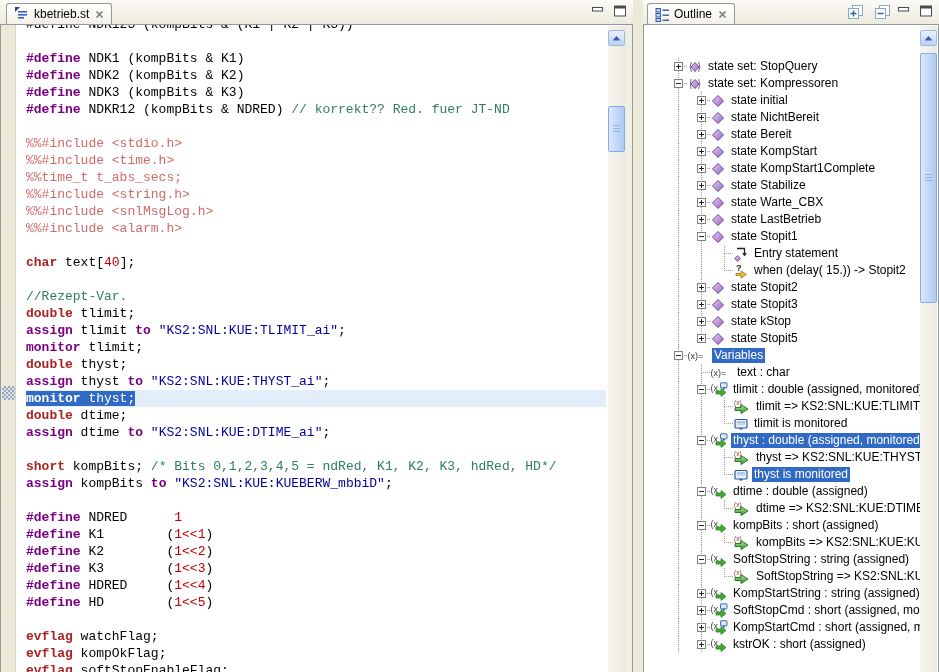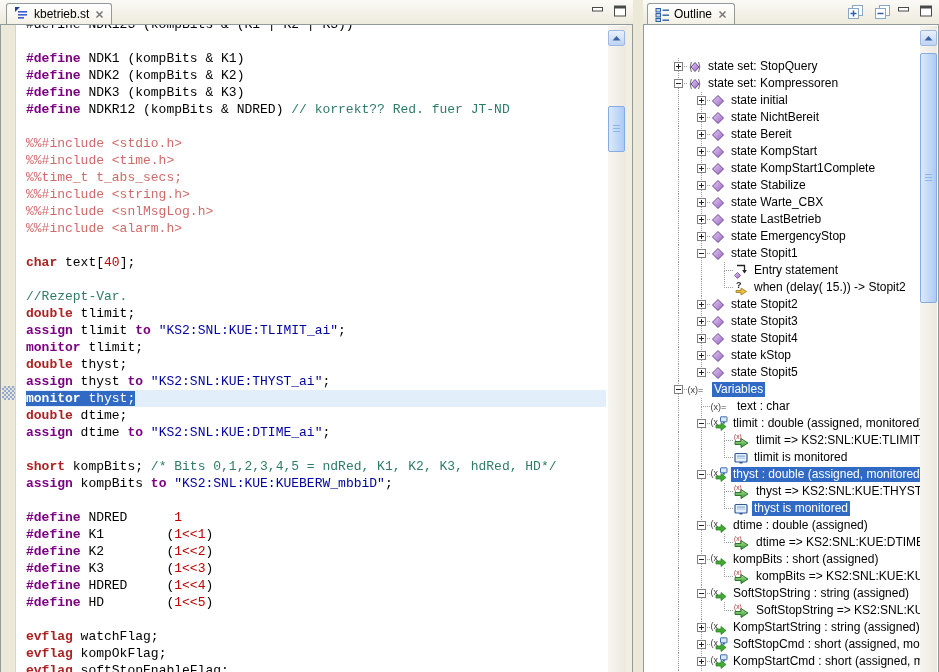--- a/index.html
+++ b/index.html
@@ -405,39 +405,20 @@
         </div>
         <div class="trow">
           <div class="gv" style="left: 34px; top: 0px; height: 17px;"></div>
           <div class="gv" style="left: 57px; top: 0px; height: 9px;"></div>
           <div class="gv" style="left: 57px; top: 9px; height: 8px;"></div>
           <div class="gh" style="left: 57px; top: 8px; width: 9px;"></div>
           <span class="exp" style="left: 53px;">
             <svg width="9" height="9">
               <rect x="0.5" y="0.5" width="8" height="8" fill="#fff" stroke="#808080"></rect>
               <line x1="2" y1="4.5" x2="7" y2="4.5" stroke="#222" stroke-width="1"></line>
-              <line x1="4.5" y1="2" x2="4.5" y2="7" stroke="#222" stroke-width="1"></line>
-            </svg>
-          </span>
-          <span class="tico" style="left: 66px;">
-            <svg width="16" height="16">
-              <polygon points="8,2.5 13.5,8 8,13.5 2.5,8" fill="url(#gd)" stroke="#6E4694"></polygon>
-            </svg>
-          </span>
-          <span class="tlabel" style="left: 85px;">state EmergencyStop</span>
-        </div>
-        <div class="trow">
-          <div class="gv" style="left: 34px; top: 0px; height: 17px;"></div>
-          <div class="gv" style="left: 57px; top: 0px; height: 9px;"></div>
-          <div class="gv" style="left: 57px; top: 9px; height: 8px;"></div>
-          <div class="gh" style="left: 57px; top: 8px; width: 9px;"></div>
-          <span class="exp" style="left: 53px;">
-            <svg width="9" height="9">
-              <rect x="0.5" y="0.5" width="8" height="8" fill="#fff" stroke="#808080"></rect>
-              <line x1="2" y1="4.5" x2="7" y2="4.5" stroke="#222" stroke-width="1"></line>
             </svg>
           </span>
           <span class="tico" style="left: 66px;">
             <svg width="16" height="16">
               <polygon points="8,2.5 13.5,8 8,13.5 2.5,8" fill="url(#gd)" stroke="#6E4694"></polygon>
             </svg>
           </span>
           <span class="tlabel" style="left: 85px;">state Stopit1</span>
         </div>
         <div class="trow">
@@ -516,39 +497,20 @@
               <rect x="0.5" y="0.5" width="8" height="8" fill="#fff" stroke="#808080"></rect>
               <line x1="2" y1="4.5" x2="7" y2="4.5" stroke="#222" stroke-width="1"></line>
               <line x1="4.5" y1="2" x2="4.5" y2="7" stroke="#222" stroke-width="1"></line>
             </svg>
           </span>
           <span class="tico" style="left: 66px;">
             <svg width="16" height="16">
               <polygon points="8,2.5 13.5,8 8,13.5 2.5,8" fill="url(#gd)" stroke="#6E4694"></polygon>
             </svg>
           </span>
-          <span class="tlabel" style="left: 85px;">state Stopit4</span>
-        </div>
-        <div class="trow">
-          <div class="gv" style="left: 34px; top: 0px; height: 17px;"></div>
-          <div class="gv" style="left: 57px; top: 0px; height: 9px;"></div>
-          <div class="gv" style="left: 57px; top: 9px; height: 8px;"></div>
-          <div class="gh" style="left: 57px; top: 8px; width: 9px;"></div>
-          <span class="exp" style="left: 53px;">
-            <svg width="9" height="9">
-              <rect x="0.5" y="0.5" width="8" height="8" fill="#fff" stroke="#808080"></rect>
-              <line x1="2" y1="4.5" x2="7" y2="4.5" stroke="#222" stroke-width="1"></line>
-              <line x1="4.5" y1="2" x2="4.5" y2="7" stroke="#222" stroke-width="1"></line>
-            </svg>
-          </span>
-          <span class="tico" style="left: 66px;">
-            <svg width="16" height="16">
-              <polygon points="8,2.5 13.5,8 8,13.5 2.5,8" fill="url(#gd)" stroke="#6E4694"></polygon>
-            </svg>
-          </span>
           <span class="tlabel" style="left: 85px;">state kStop</span>
         </div>
         <div class="trow">
           <div class="gv" style="left: 34px; top: 0px; height: 17px;"></div>
           <div class="gv" style="left: 57px; top: 0px; height: 9px;"></div>
           <div class="gh" style="left: 57px; top: 8px; width: 9px;"></div>
           <span class="exp" style="left: 53px;">
             <svg width="9" height="9">
               <rect x="0.5" y="0.5" width="8" height="8" fill="#fff" stroke="#808080"></rect>
               <line x1="2" y1="4.5" x2="7" y2="4.5" stroke="#222" stroke-width="1"></line>

